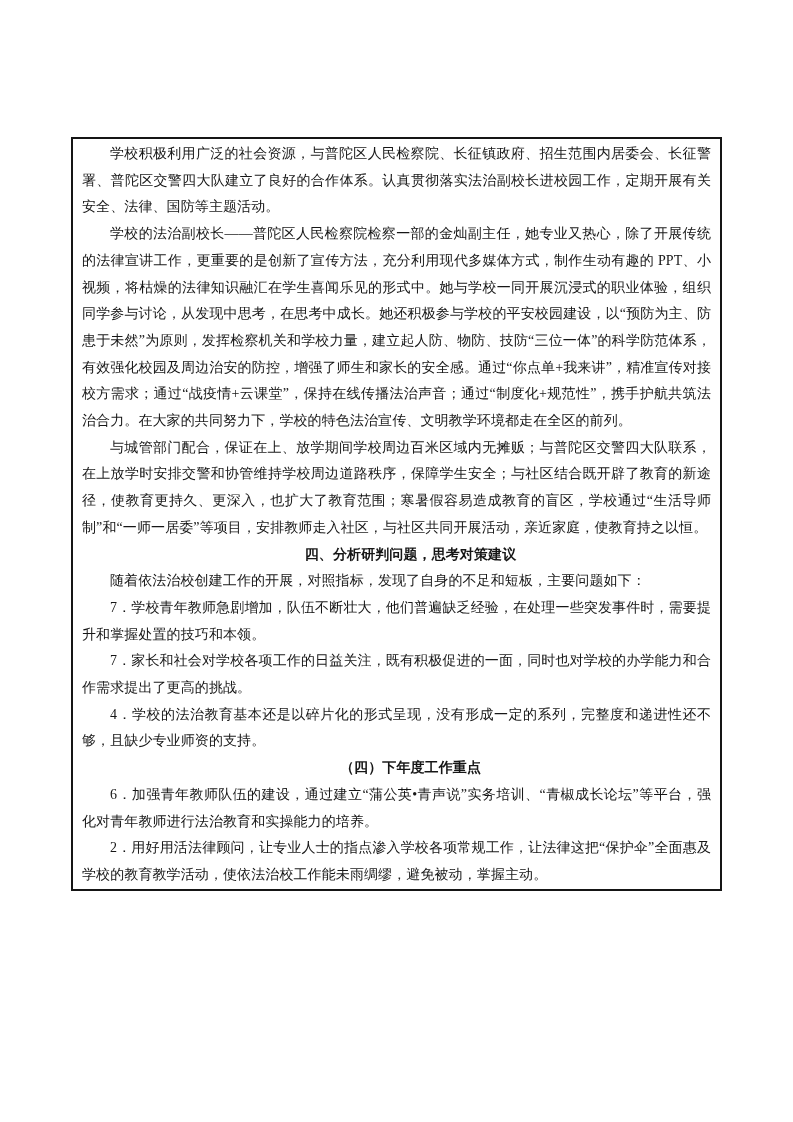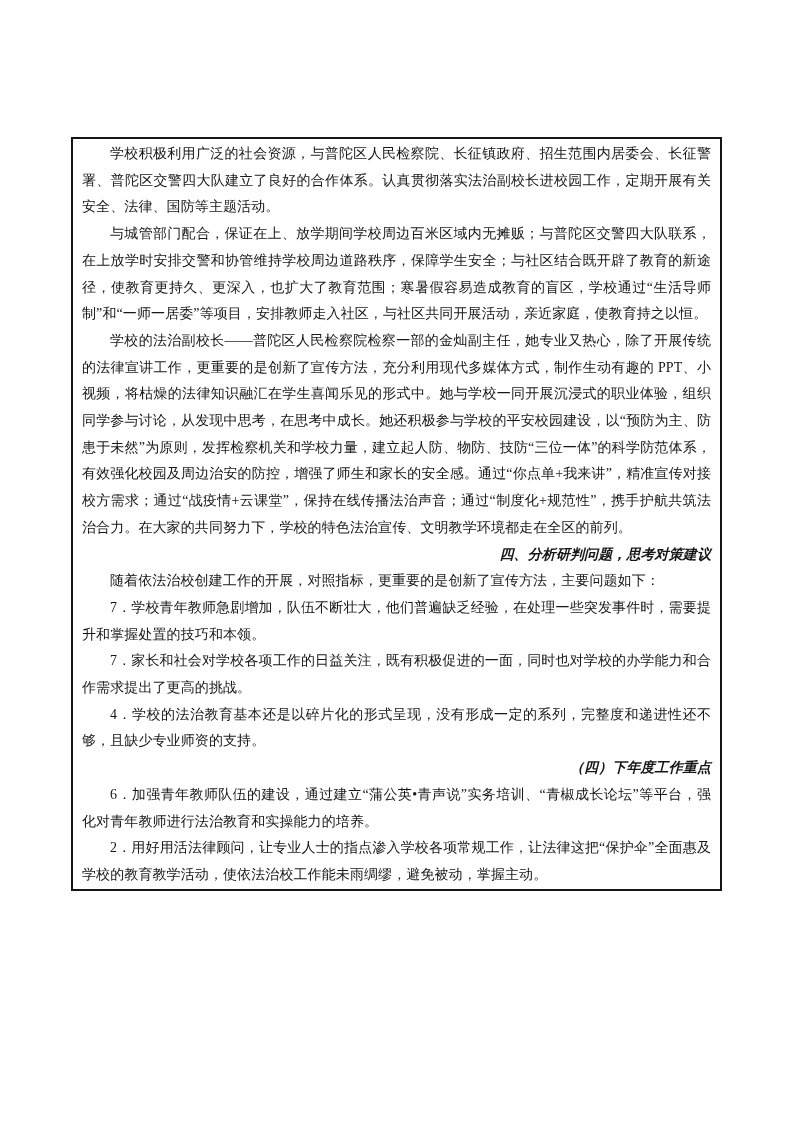--- a/index.html
+++ b/index.html
@@ -33,34 +33,33 @@
     margin: 0;
     font-size: 14px;
     line-height: 26.7px;
     color: #161616;
     text-indent: 2em;
     text-align: justify;
     letter-spacing: 0.1px;
   }
   .para.heading {
     font-weight: bold;
-    text-align: right;
-    font-style: italic;
+    text-align: center;
   }
 </style>
 </head>
 <body>
 
 <div class="page">
   <div class="content-box">
     <p class="para">学校积极利用广泛的社会资源，与普陀区人民检察院、长征镇政府、招生范围内居委会、长征警署、普陀区交警四大队建立了良好的合作体系。认真贯彻落实法治副校长进校园工作，定期开展有关安全、法律、国防等主题活动。</p>
+    <p class="para">学校的法治副校长——普陀区人民检察院检察一部的金灿副主任，她专业又热心，除了开展传统的法律宣讲工作，更重要的是创新了宣传方法，充分利用现代多媒体方式，制作生动有趣的 PPT、小视频，将枯燥的法律知识融汇在学生喜闻乐见的形式中。她与学校一同开展沉浸式的职业体验，组织同学参与讨论，从发现中思考，在思考中成长。她还积极参与学校的平安校园建设，以“预防为主、防患于未然”为原则，发挥检察机关和学校力量，建立起人防、物防、技防“三位一体”的科学防范体系，有效强化校园及周边治安的防控，增强了师生和家长的安全感。通过“你点单+我来讲”，精准宣传对接校方需求；通过“战疫情+云课堂”，保持在线传播法治声音；通过“制度化+规范性”，携手护航共筑法治合力。在大家的共同努力下，学校的特色法治宣传、文明教学环境都走在全区的前列。</p>
     <p class="para">与城管部门配合，保证在上、放学期间学校周边百米区域内无摊贩；与普陀区交警四大队联系，在上放学时安排交警和协管维持学校周边道路秩序，保障学生安全；与社区结合既开辟了教育的新途径，使教育更持久、更深入，也扩大了教育范围；寒暑假容易造成教育的盲区，学校通过“生活导师制”和“一师一居委”等项目，安排教师走入社区，与社区共同开展活动，亲近家庭，使教育持之以恒。</p>
-    <p class="para">学校的法治副校长——普陀区人民检察院检察一部的金灿副主任，她专业又热心，除了开展传统的法律宣讲工作，更重要的是创新了宣传方法，充分利用现代多媒体方式，制作生动有趣的 PPT、小视频，将枯燥的法律知识融汇在学生喜闻乐见的形式中。她与学校一同开展沉浸式的职业体验，组织同学参与讨论，从发现中思考，在思考中成长。她还积极参与学校的平安校园建设，以“预防为主、防患于未然”为原则，发挥检察机关和学校力量，建立起人防、物防、技防“三位一体”的科学防范体系，有效强化校园及周边治安的防控，增强了师生和家长的安全感。通过“你点单+我来讲”，精准宣传对接校方需求；通过“战疫情+云课堂”，保持在线传播法治声音；通过“制度化+规范性”，携手护航共筑法治合力。在大家的共同努力下，学校的特色法治宣传、文明教学环境都走在全区的前列。</p>
     <p class="para heading">四、分析研判问题，思考对策建议</p>
-    <p class="para">随着依法治校创建工作的开展，对照指标，更重要的是创新了宣传方法，主要问题如下：</p>
+    <p class="para">随着依法治校创建工作的开展，对照指标，发现了自身的不足和短板，主要问题如下：</p>
     <p class="para">7．学校青年教师急剧增加，队伍不断壮大，他们普遍缺乏经验，在处理一些突发事件时，需要提升和掌握处置的技巧和本领。</p>
     <p class="para">7．家长和社会对学校各项工作的日益关注，既有积极促进的一面，同时也对学校的办学能力和合作需求提出了更高的挑战。</p>
     <p class="para">4．学校的法治教育基本还是以碎片化的形式呈现，没有形成一定的系列，完整度和递进性还不够，且缺少专业师资的支持。</p>
     <p class="para heading">（四）下年度工作重点</p>
     <p class="para">6．加强青年教师队伍的建设，通过建立“蒲公英•青声说”实务培训、“青椒成长论坛”等平台，强化对青年教师进行法治教育和实操能力的培养。</p>
     <p class="para">2．用好用活法律顾问，让专业人士的指点渗入学校各项常规工作，让法律这把“保护伞”全面惠及学校的教育教学活动，使依法治校工作能未雨绸缪，避免被动，掌握主动。</p>
   </div>
 </div>
 
 </body></html>

